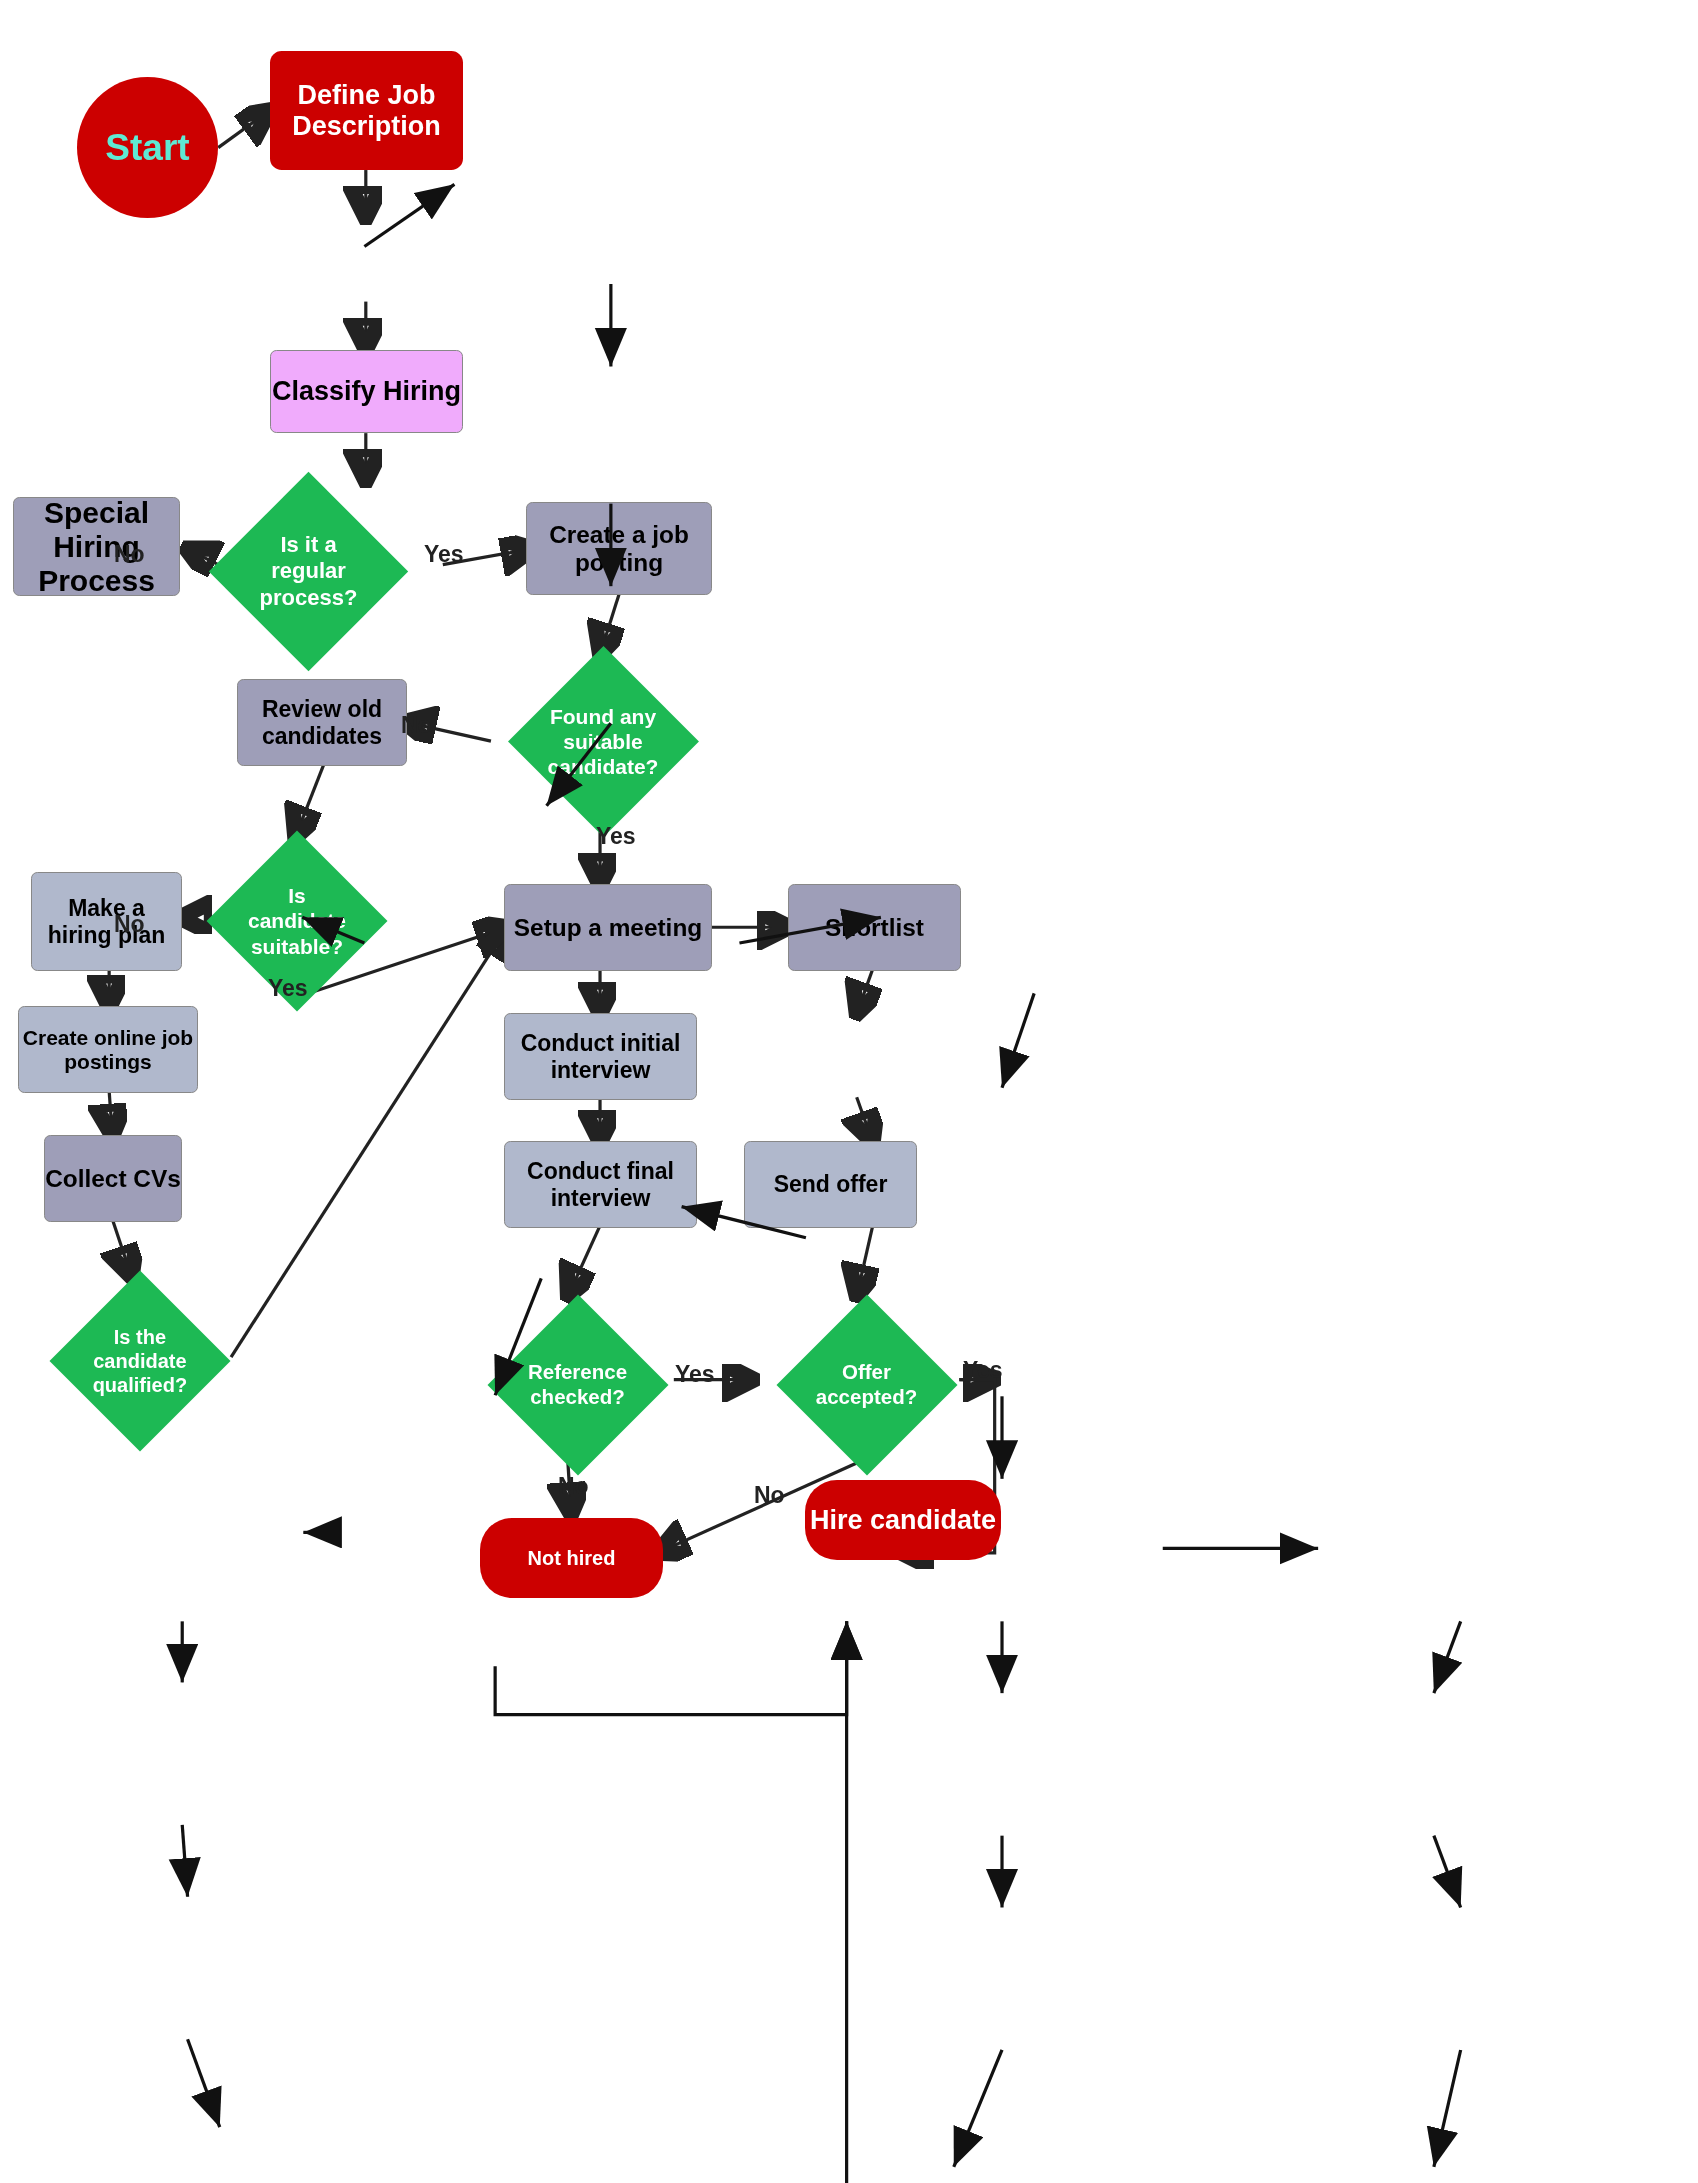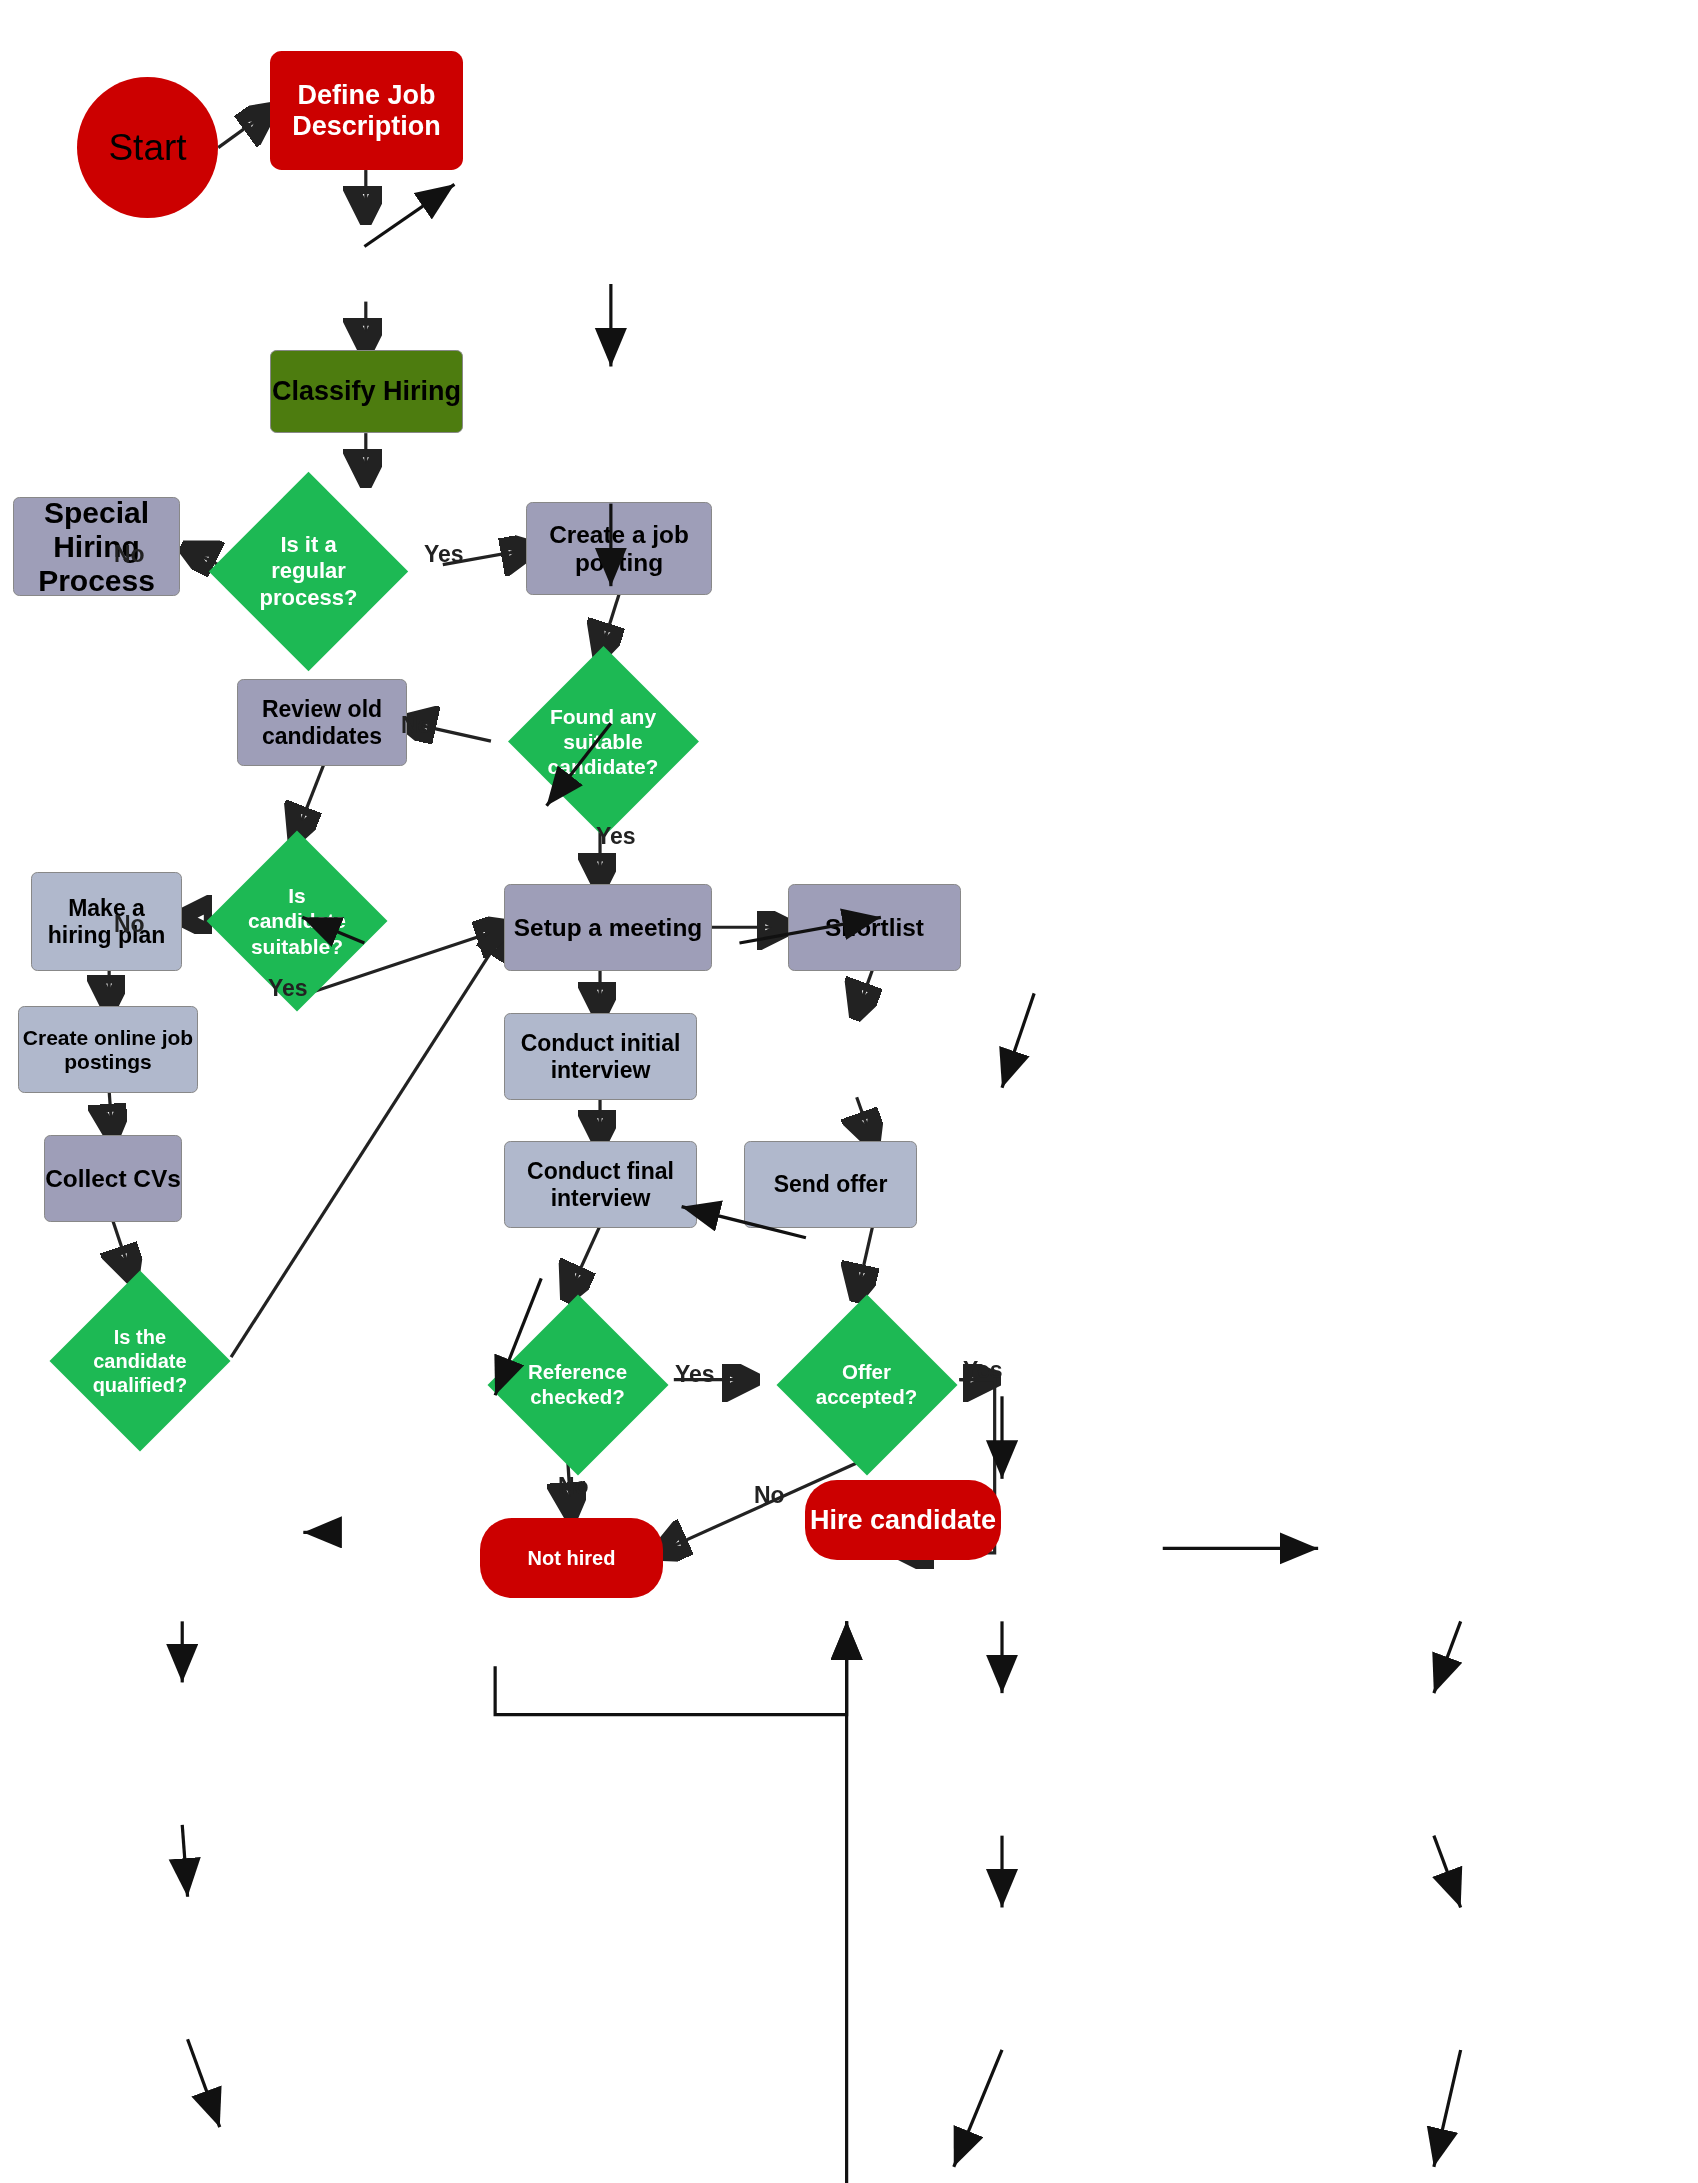--- a/index.html
+++ b/index.html
@@ -23,22 +23,22 @@
       position: absolute;
       display: flex;
       align-items: center;
       justify-content: center;
       text-align: center;
     }
 
     .oval {
       border-radius: 50%;
       background: #cc0000;
-      color: #000000;
-      font-weight: normal;
+      color: #5eead4;
+      font-weight: bold;
     }
 
     .rounded-rect {
       border-radius: 11.6px;
       background: #c00;
       color: #fff;
       font-weight: bold;
     }
 
     .rect {
@@ -170,21 +170,21 @@
 
   <div class="shape oval" style="left:77px;top:77px;width:141px;height:141px;font-size:37px;">
     <span>Start</span>
   </div>
 
   <div class="shape rounded-rect" style="left:270px;top:51px;width:193px;height:119px;font-size:27px;">
     <span>Define Job<br>Description</span>
   </div>
 
 
-  <div class="shape rect" style="left:270px;top:350px;width:193px;height:83px;font-size:27px;background:#4d7c0f;">
+  <div class="shape rect" style="left:270px;top:350px;width:193px;height:83px;font-size:27px;background:#f0abfc;">
     <span>Classify Hiring</span>
   </div>
 
   <div class="diamond-wrap" style="left:180px;top:472px;width:257px;height:199px;">
     <div class="diamond" style="width:141px;height:141px;background:#1db954;">
     </div>
     <div class="diamond-text" style="font-size:22px;width:122px;">Is it a<br>regular<br>process?</div>
   </div>
 
   <div class="shape rect" style="left:13px;top:497px;width:167px;height:99px;font-size:30px;background:#9e9eb8;">

